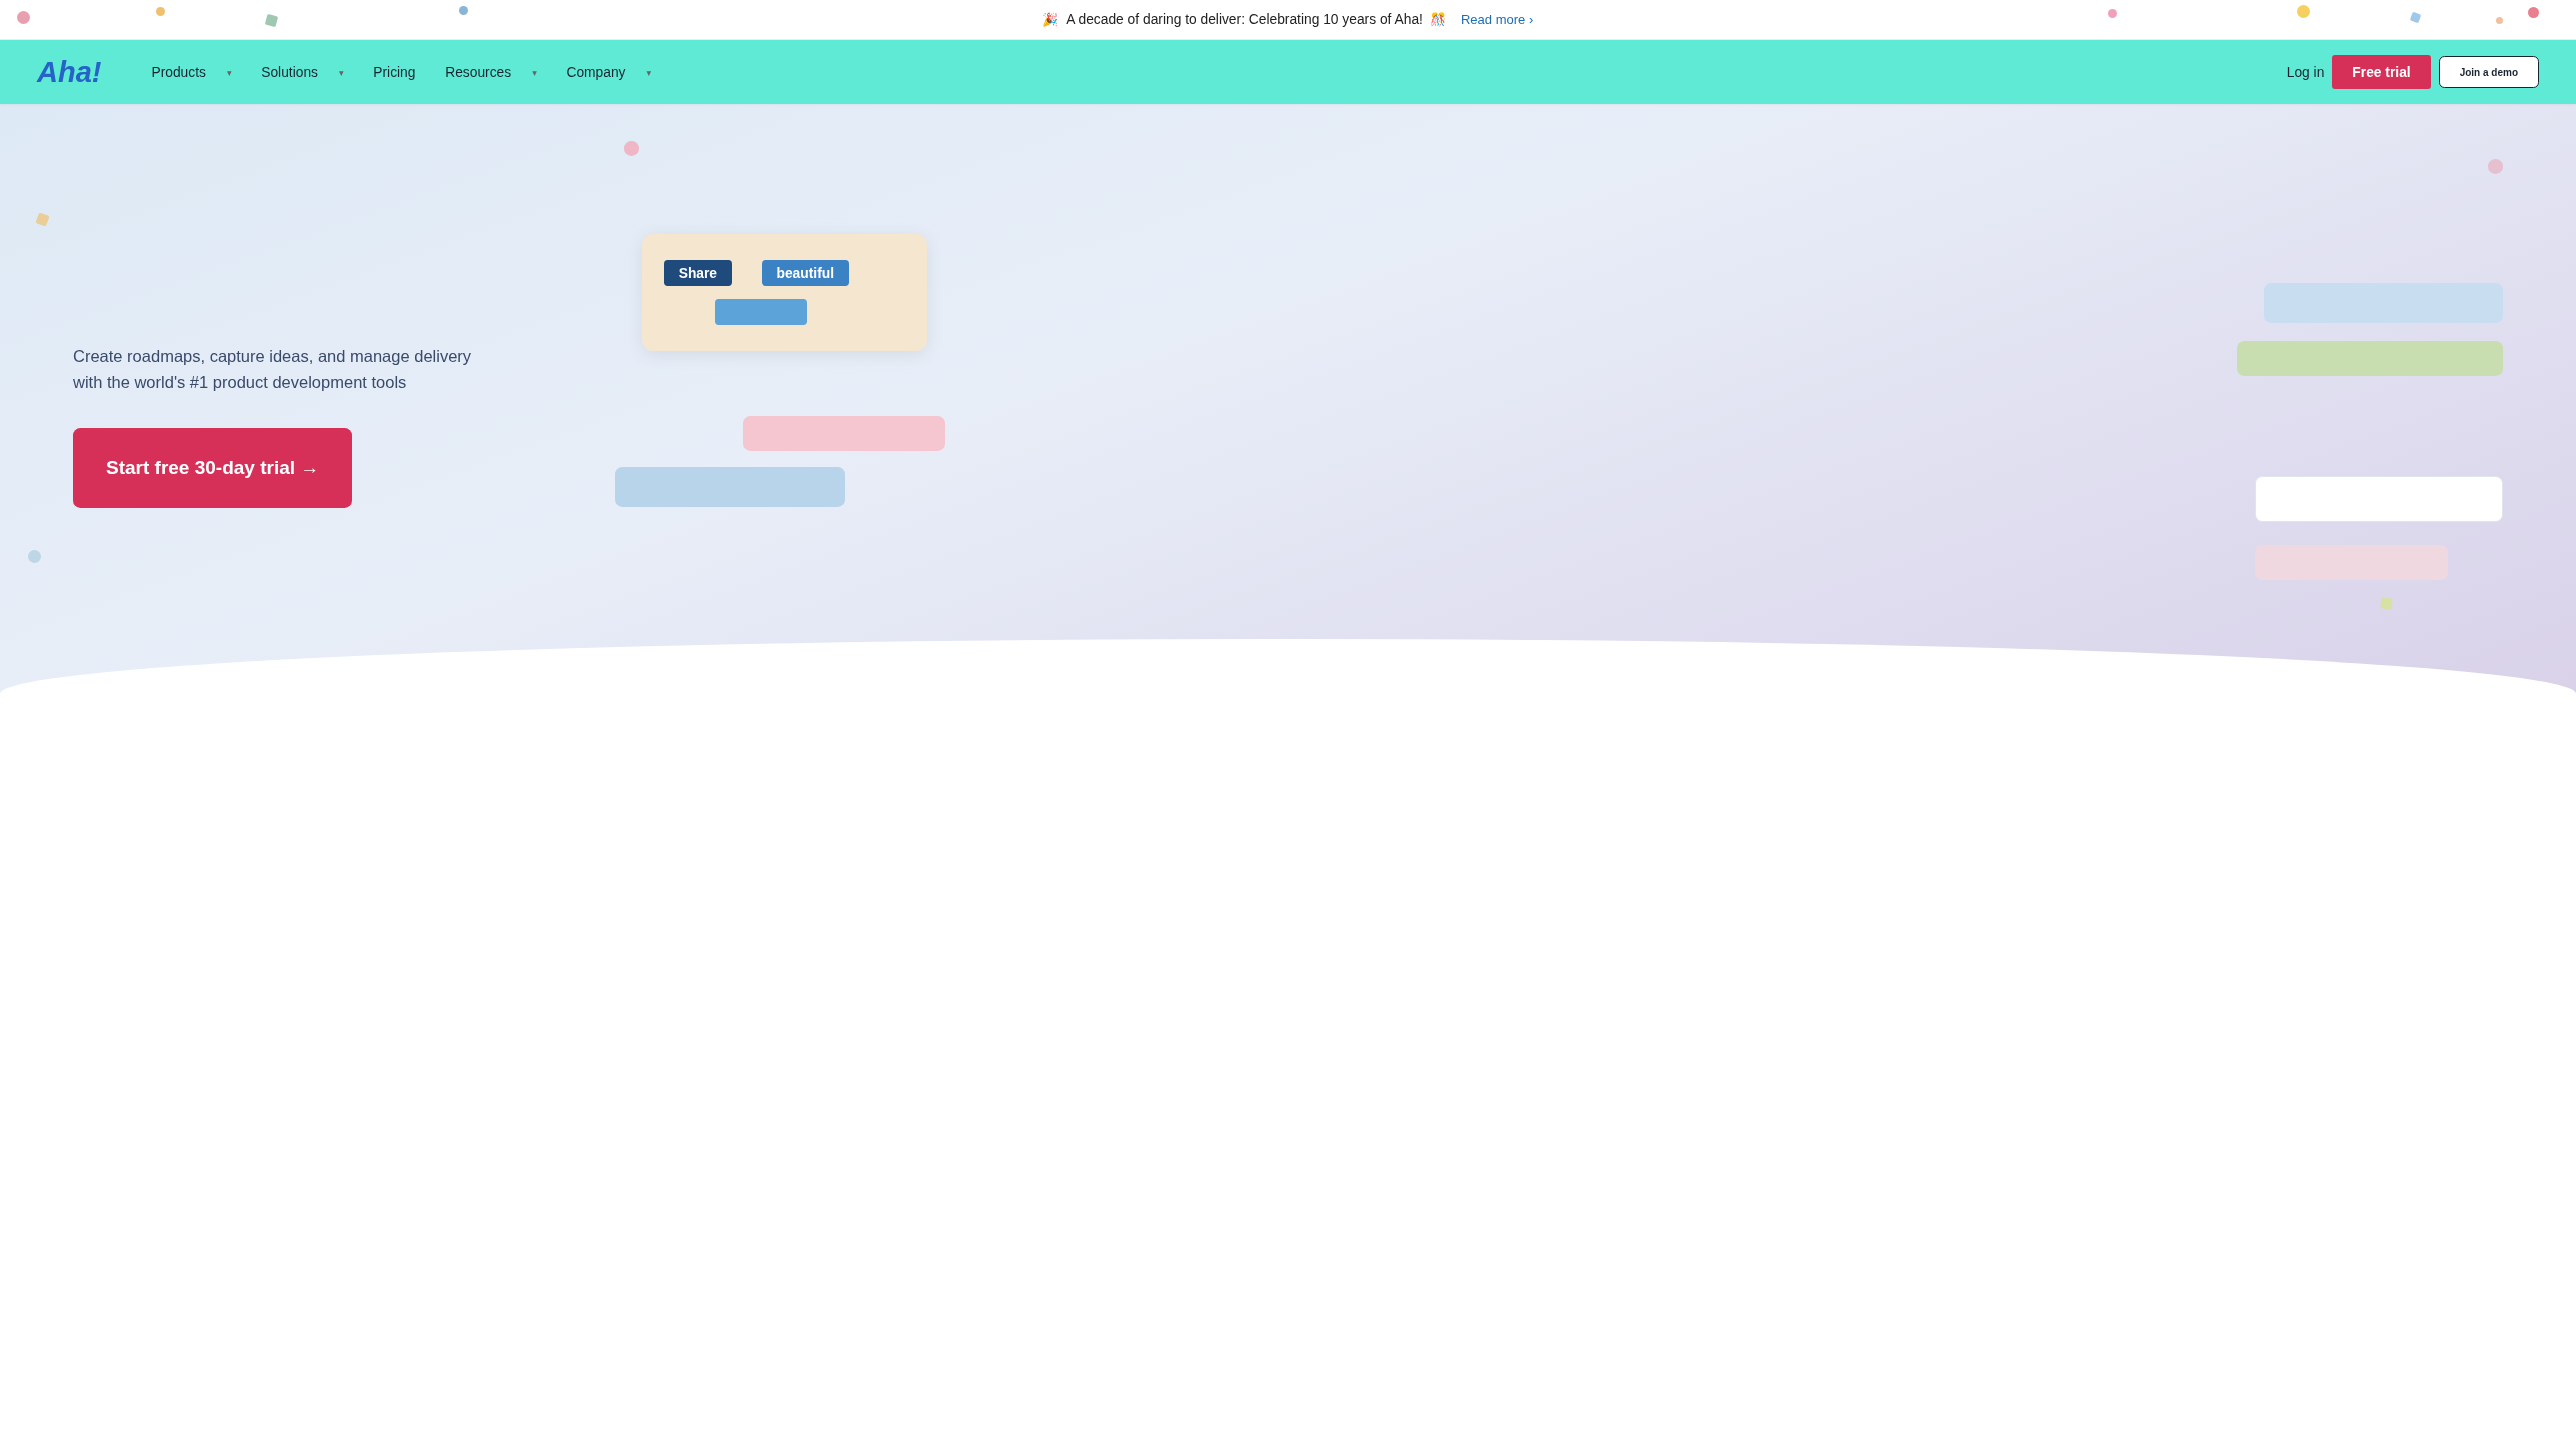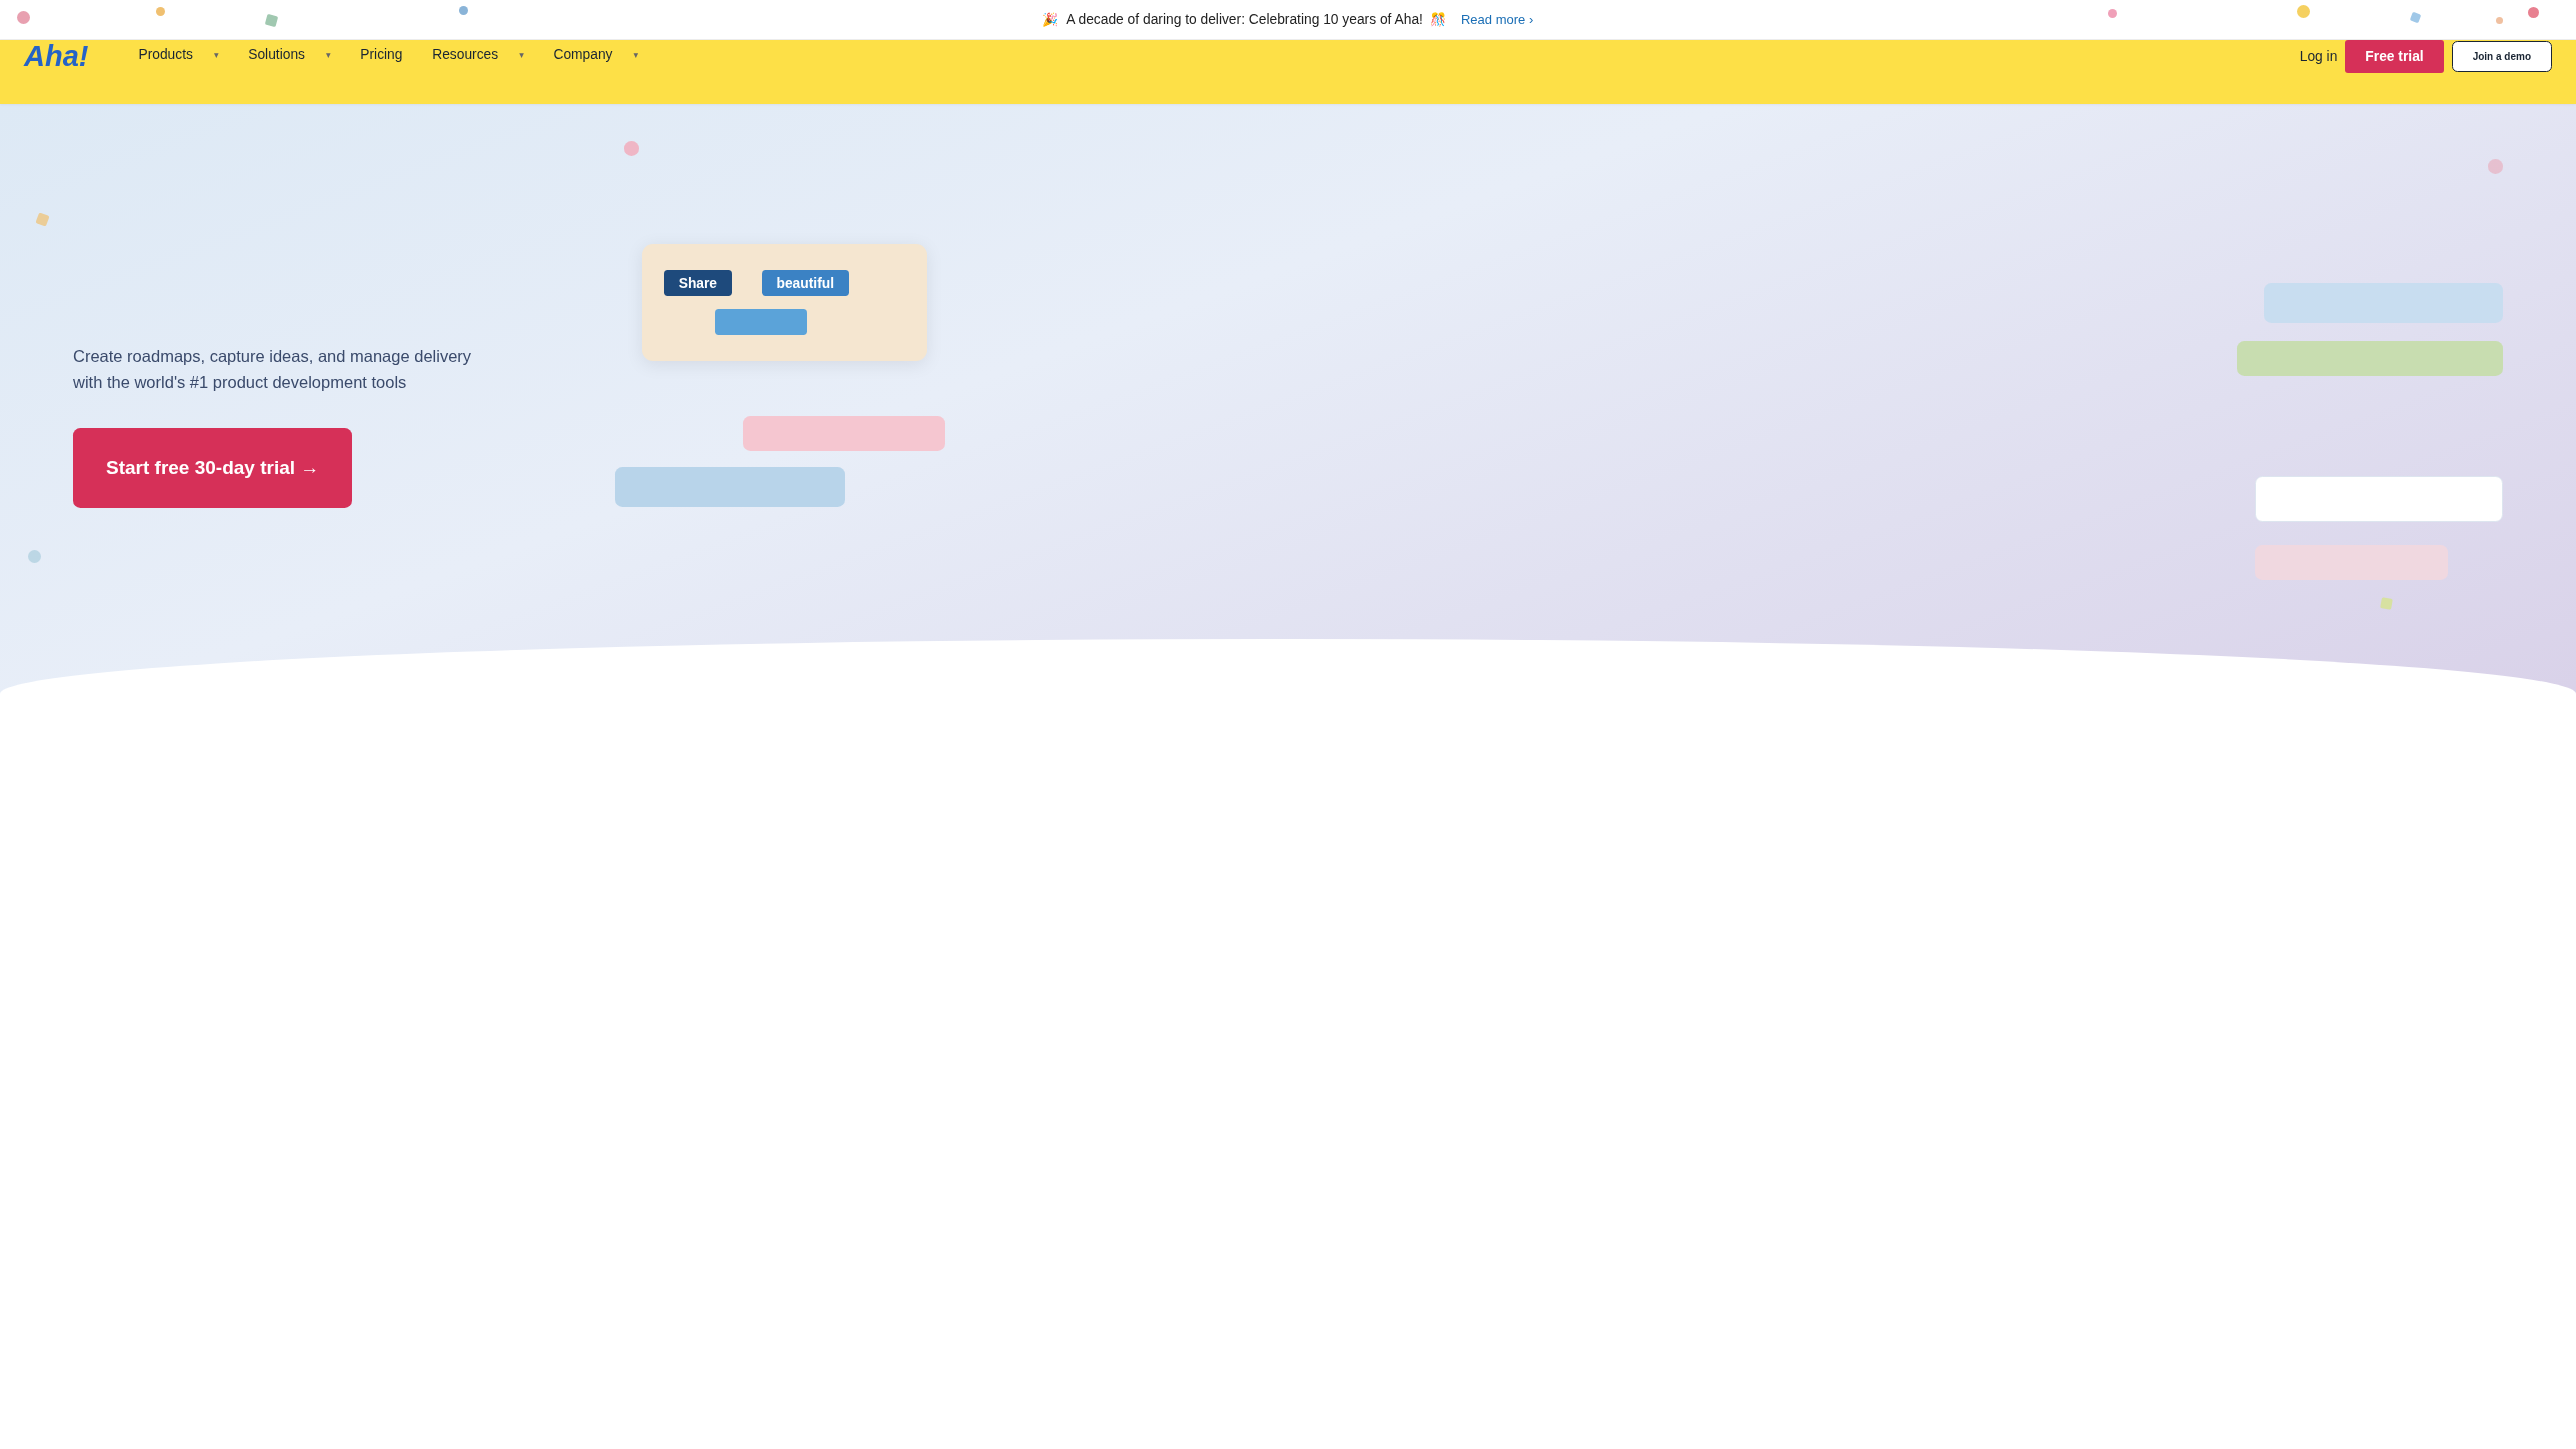--- a/index.html
+++ b/index.html
@@ -23,24 +23,24 @@
     .announcement-bar .read-more {
       color: #1a6eb5;
       text-decoration: none;
       font-weight: 500;
       margin-left: 7.3px;
     }
 
     
     nav {
       display: flex;
-      align-items: flex-start;
-      padding: 0 24px;
+      align-items: center;
+      padding: 0 37px;
       height: 64px;
-      background: #fde047;
+      background: #5eead4;
       box-shadow: 0 0.9px 2.8px rgba(0,0,0,0.08);
       position: relative;
       z-index: 10;
     }
     .logo {
       font-size: 29px;
       font-weight: 800;
       color: #2563c6;
       margin-right: 37px;
       text-decoration: none;
@@ -145,21 +145,21 @@
     .hero-visual {
       flex: 1;
       position: relative;
       height: 441px;
       margin-left: 55px;
     }
 
     
     .share-card {
       position: absolute;
-      top: 39px;
+      top: 29px;
       left: 55px;
       width: 285px;
       background: #f5e6d0;
       border-radius: 11px;
       padding: 26px 22px;
       box-shadow: 0 3.7px 18.4px rgba(0,0,0,0.08);
     }
     .share-label {
       background: #1e4a7c;
       color: #fff;

